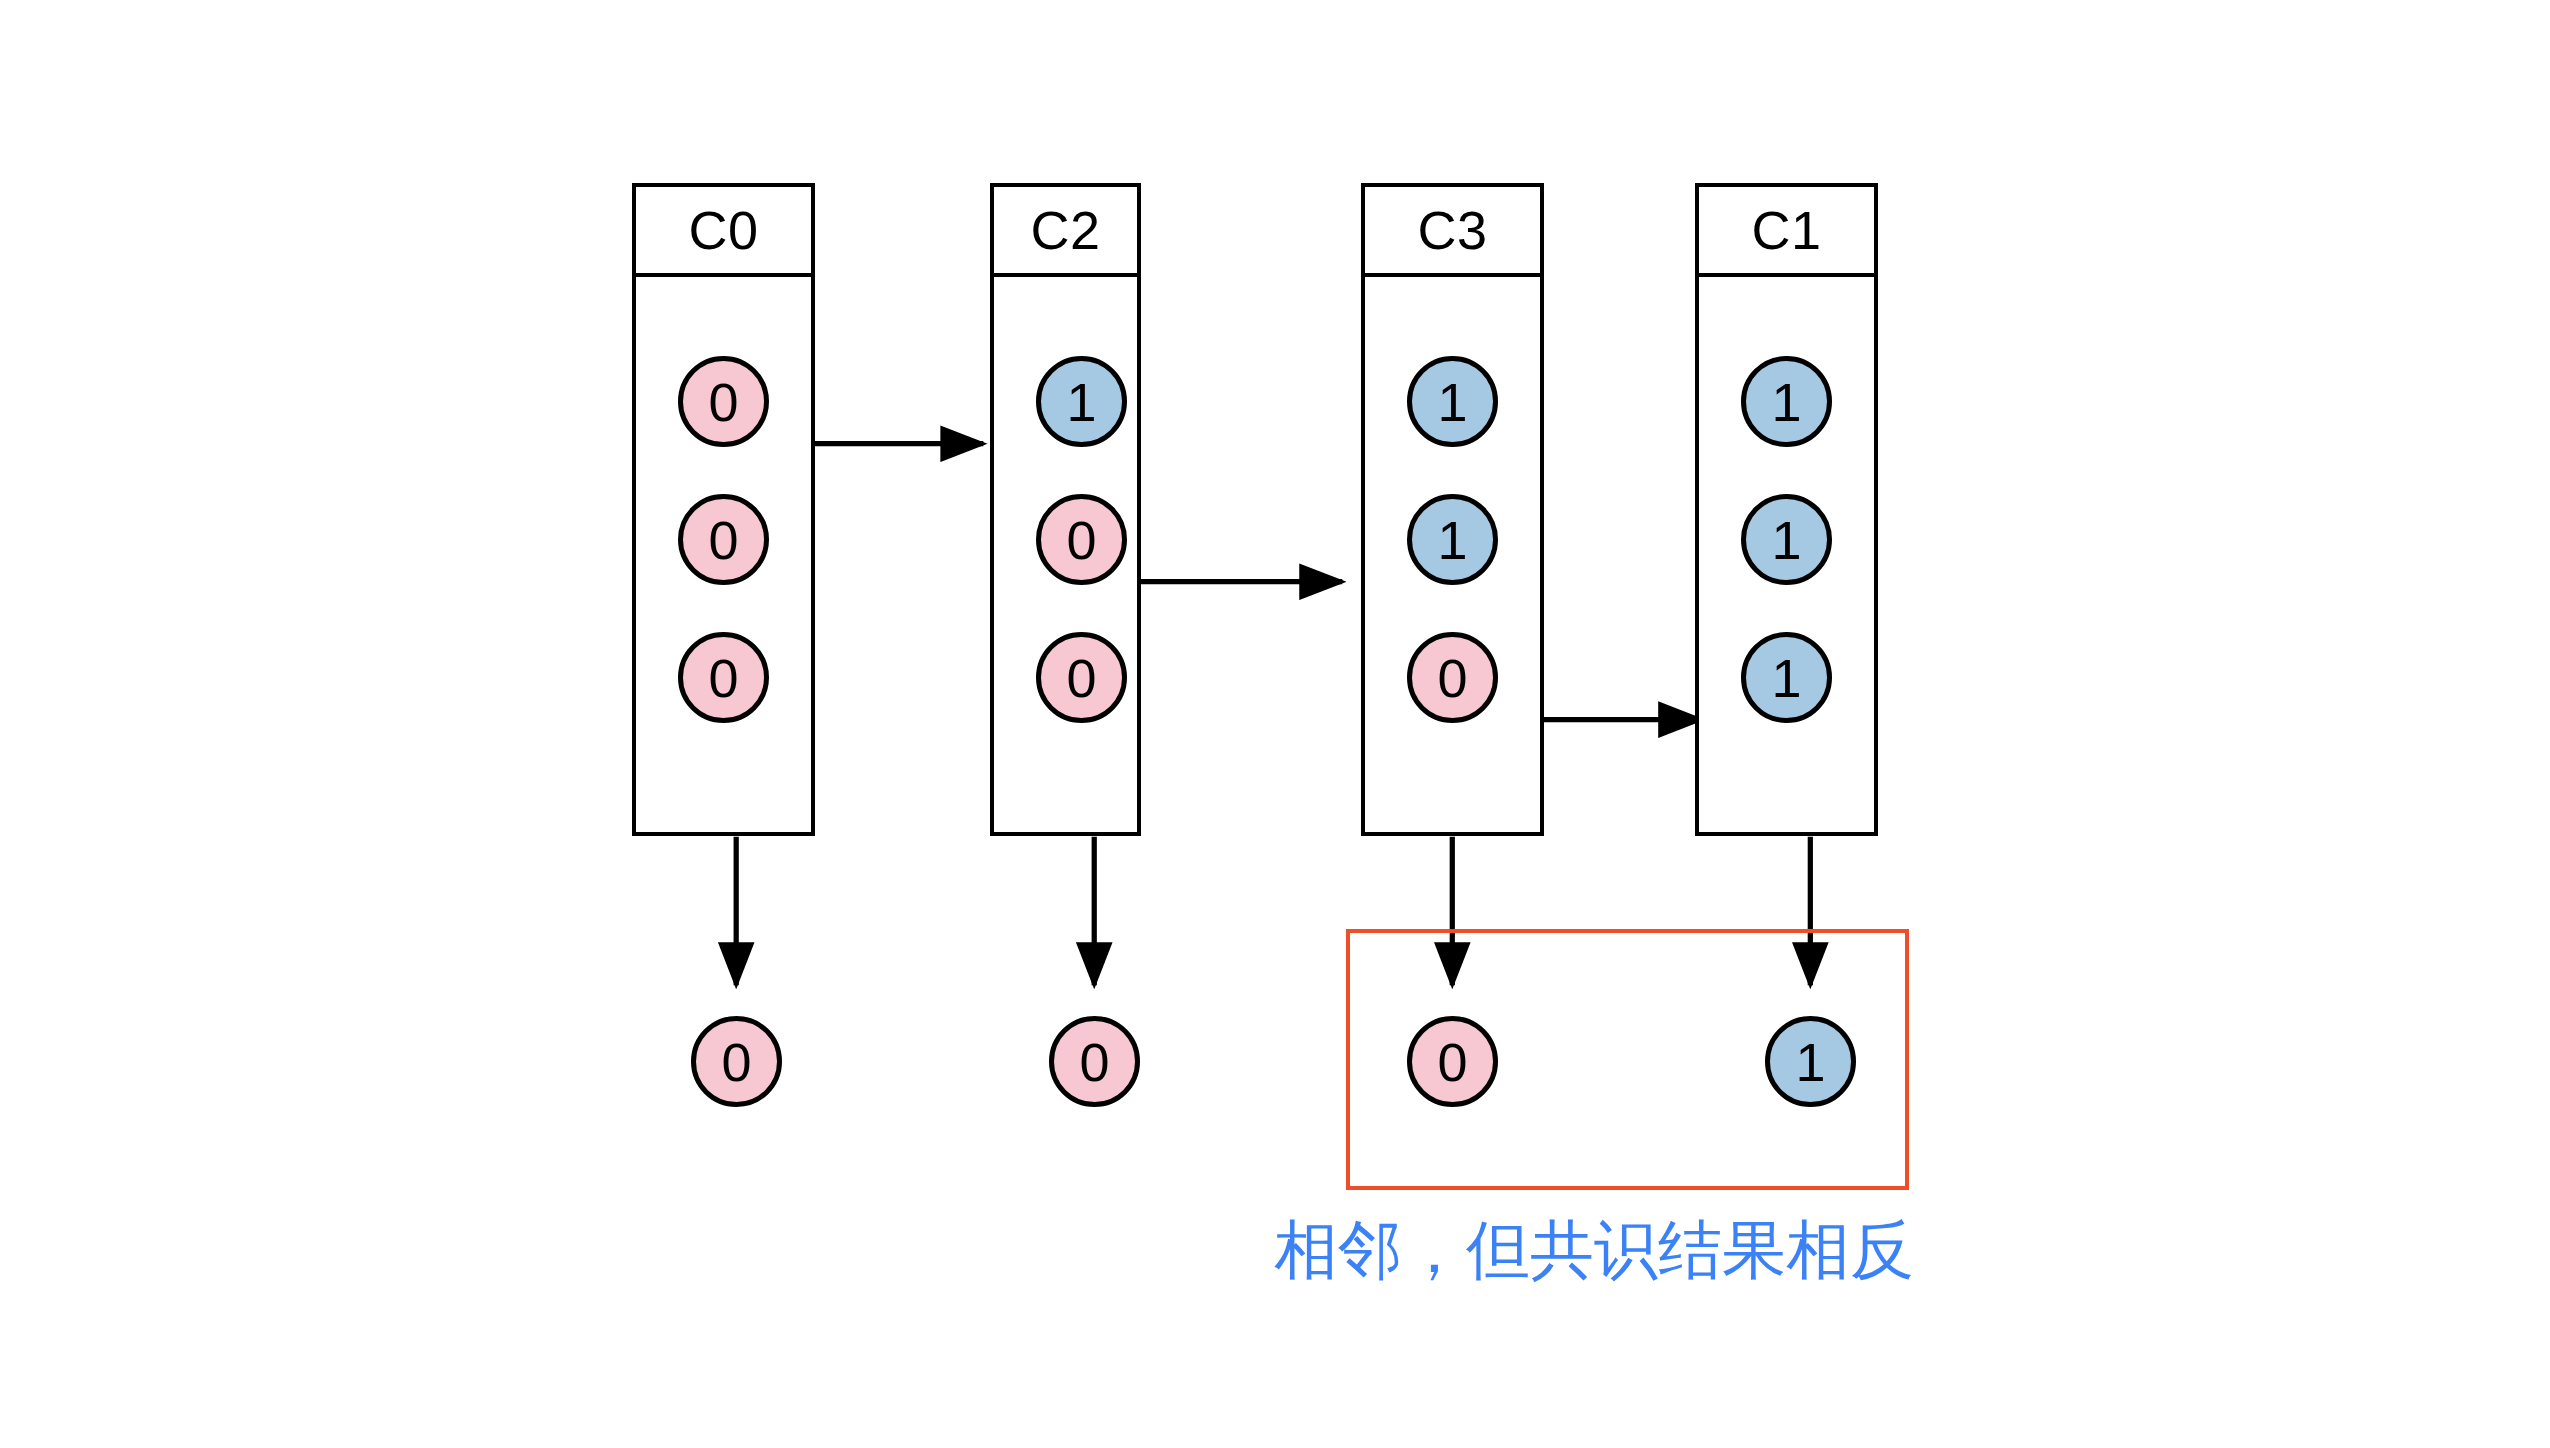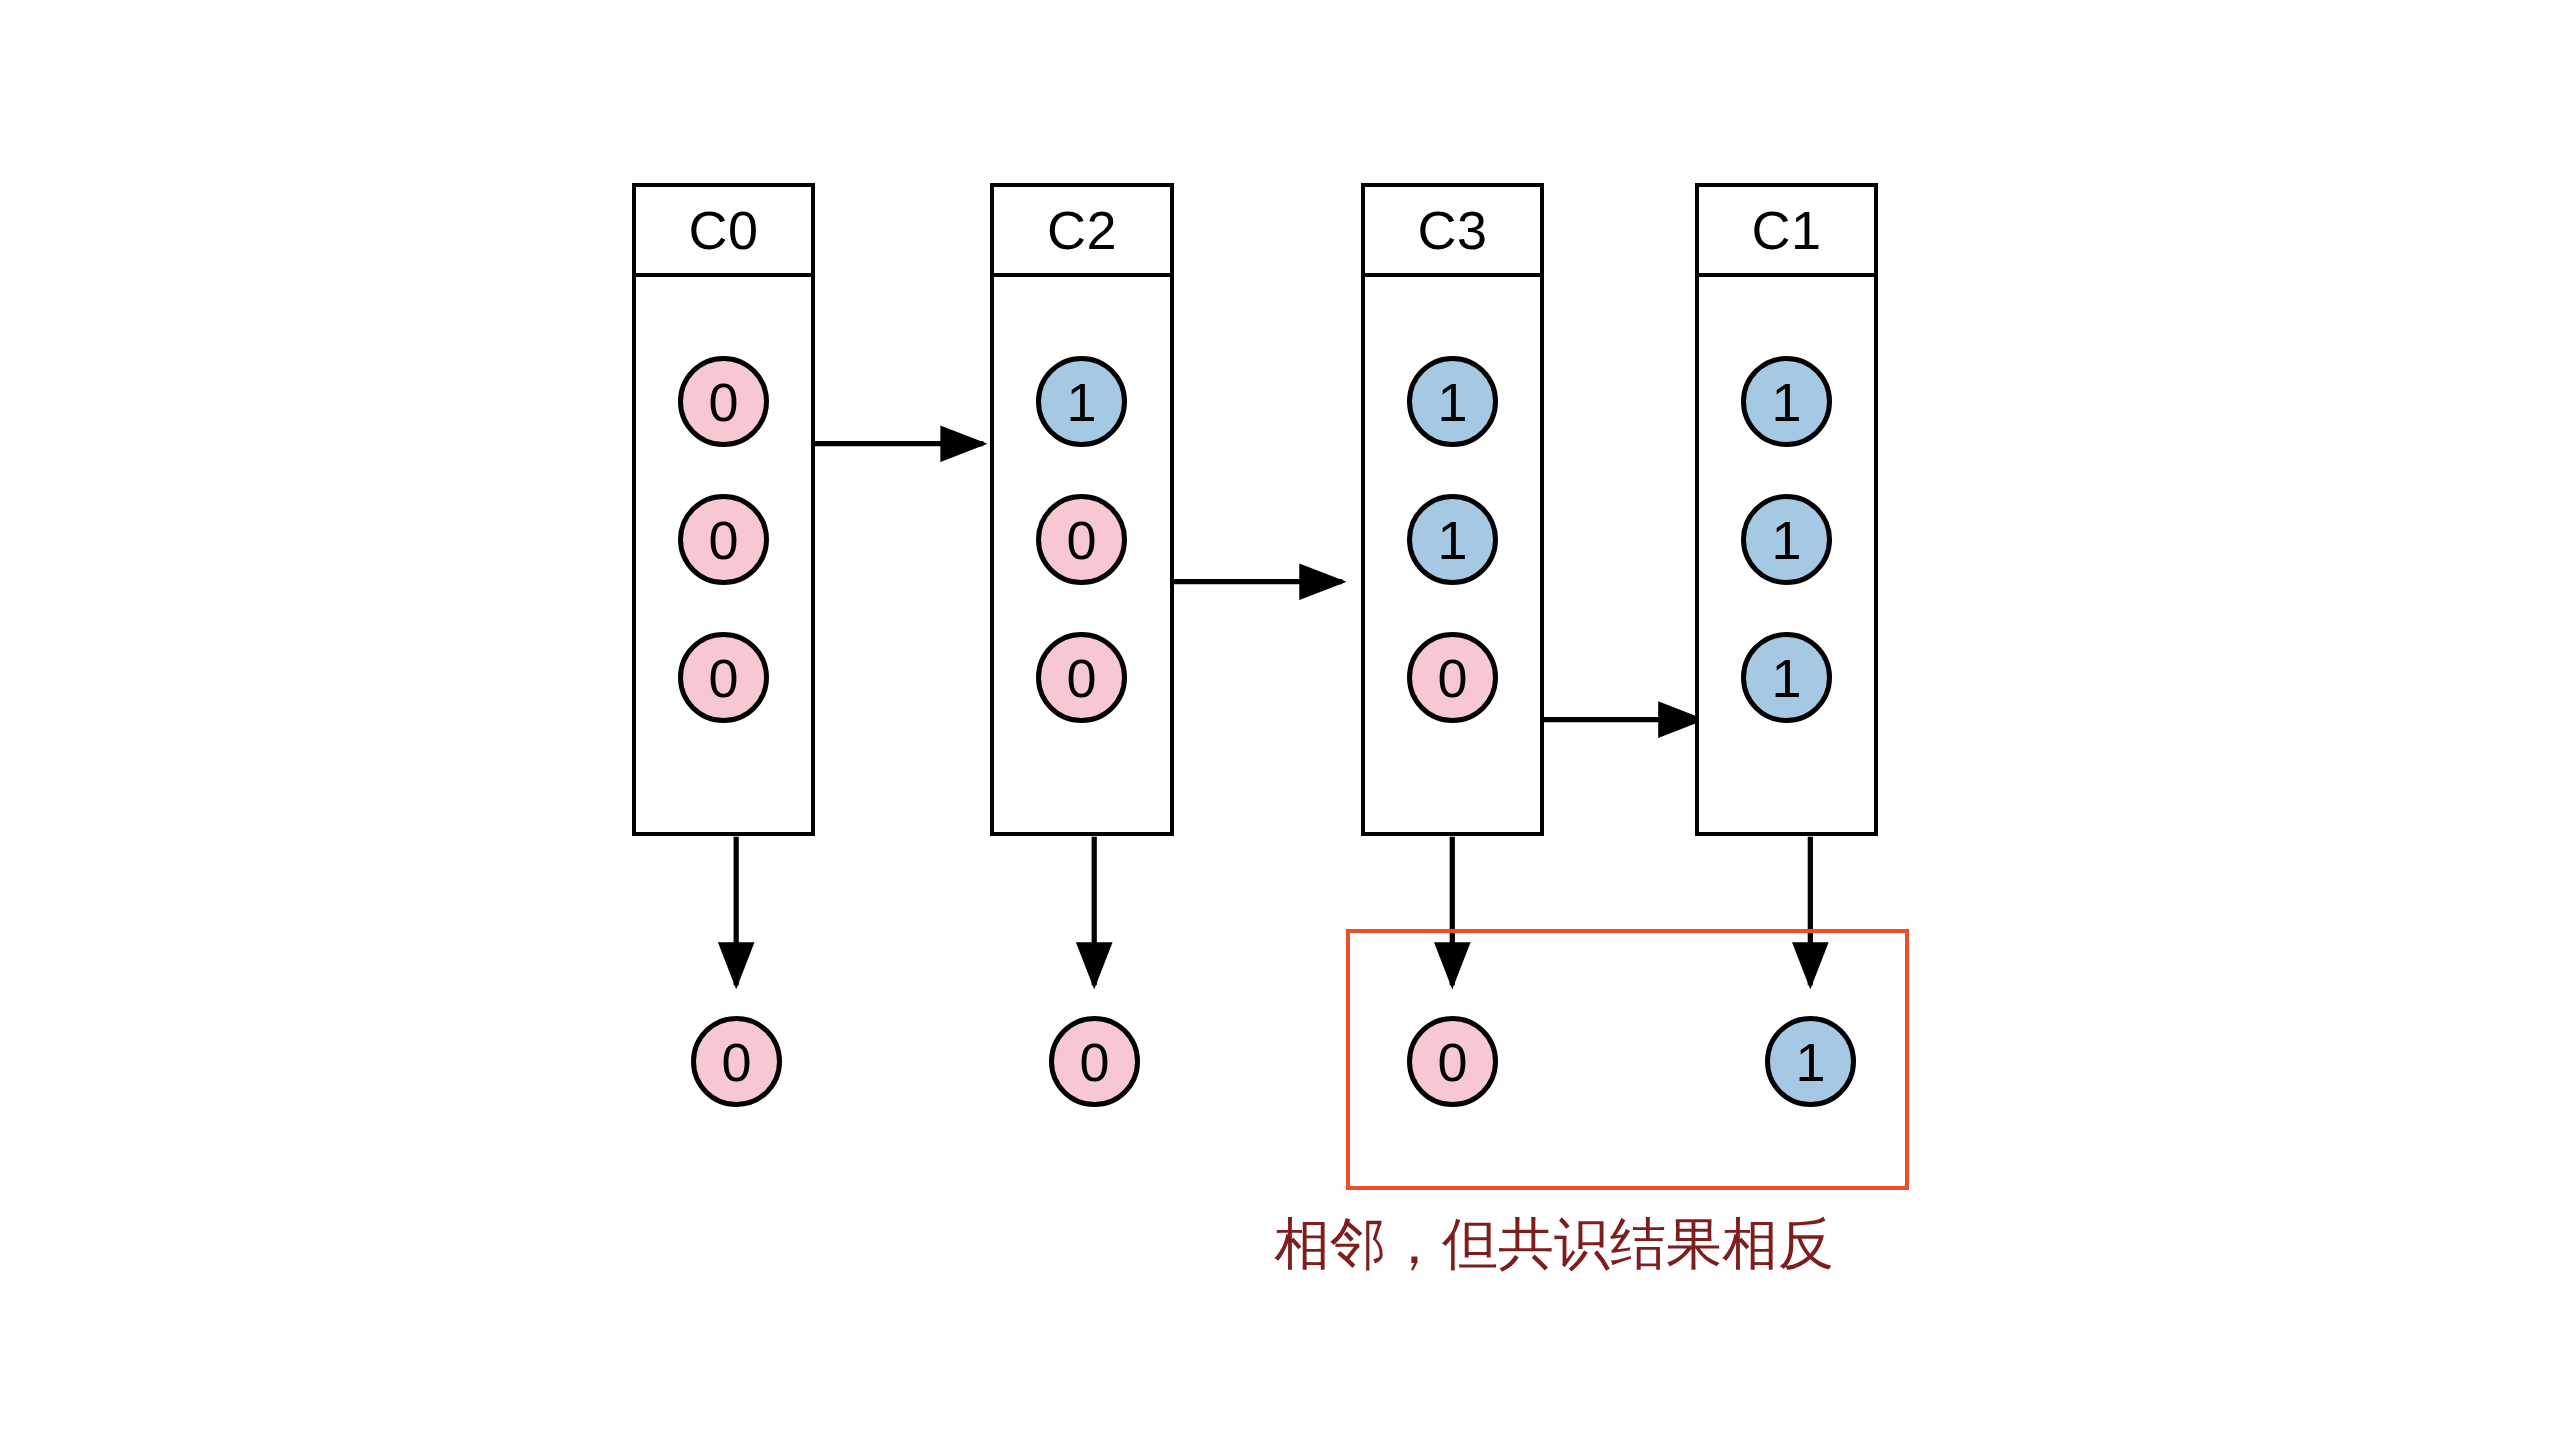--- a/index.html
+++ b/index.html
@@ -84,22 +84,22 @@
   .result-node.val0 { background: #f7c8d2; }
   .result-node.val1 { background: #a6c9e3; }
   .highlight-box {
     position: absolute;
     box-sizing: border-box;
     border: 4.4px solid #ee4f2b;
     background: transparent;
   }
   .caption {
     position: absolute;
-    font-size: 56px;
-    color: #7f1d1d;
+    font-size: 64px;
+    color: #3b82f6;
     white-space: nowrap;
     font-family: Liberation Serif, serif;
   }
 </style>
 </head>
 <body>
 
 <div id="stage">
 
   <svg id="svg-layer" viewBox="0 0 2920 1659" xmlns="http://www.w3.org/2000/svg">
@@ -123,21 +123,21 @@
 
   <div class="col-box" style="left:632px; top:183px; width:183px; height:653px;">
     <div class="col-header">C0</div>
     <div class="col-body">
       <div class="node val0" style="left:42px; top:79px; width:91px; height:91px;">0</div>
       <div class="node val0" style="left:42px; top:217px; width:91px; height:91px;">0</div>
       <div class="node val0" style="left:42px; top:355px; width:91px; height:91px;">0</div>
     </div>
   </div>
 
-  <div class="col-box" style="left:990px; top:183px; width:184px; height:653px;">
+  <div class="col-box" style="left:990px; top:183px; width:151px; height:653px;">
     <div class="col-header">C2</div>
     <div class="col-body">
       <div class="node val1" style="left:42px; top:79px; width:91px; height:91px;">1</div>
       <div class="node val0" style="left:42px; top:217px; width:91px; height:91px;">0</div>
       <div class="node val0" style="left:42px; top:355px; width:91px; height:91px;">0</div>
     </div>
   </div>
 
   <div class="col-box" style="left:1349px; top:183px; width:183px; height:653px;margin-left:12px;">
     <div class="col-header">C3</div>

